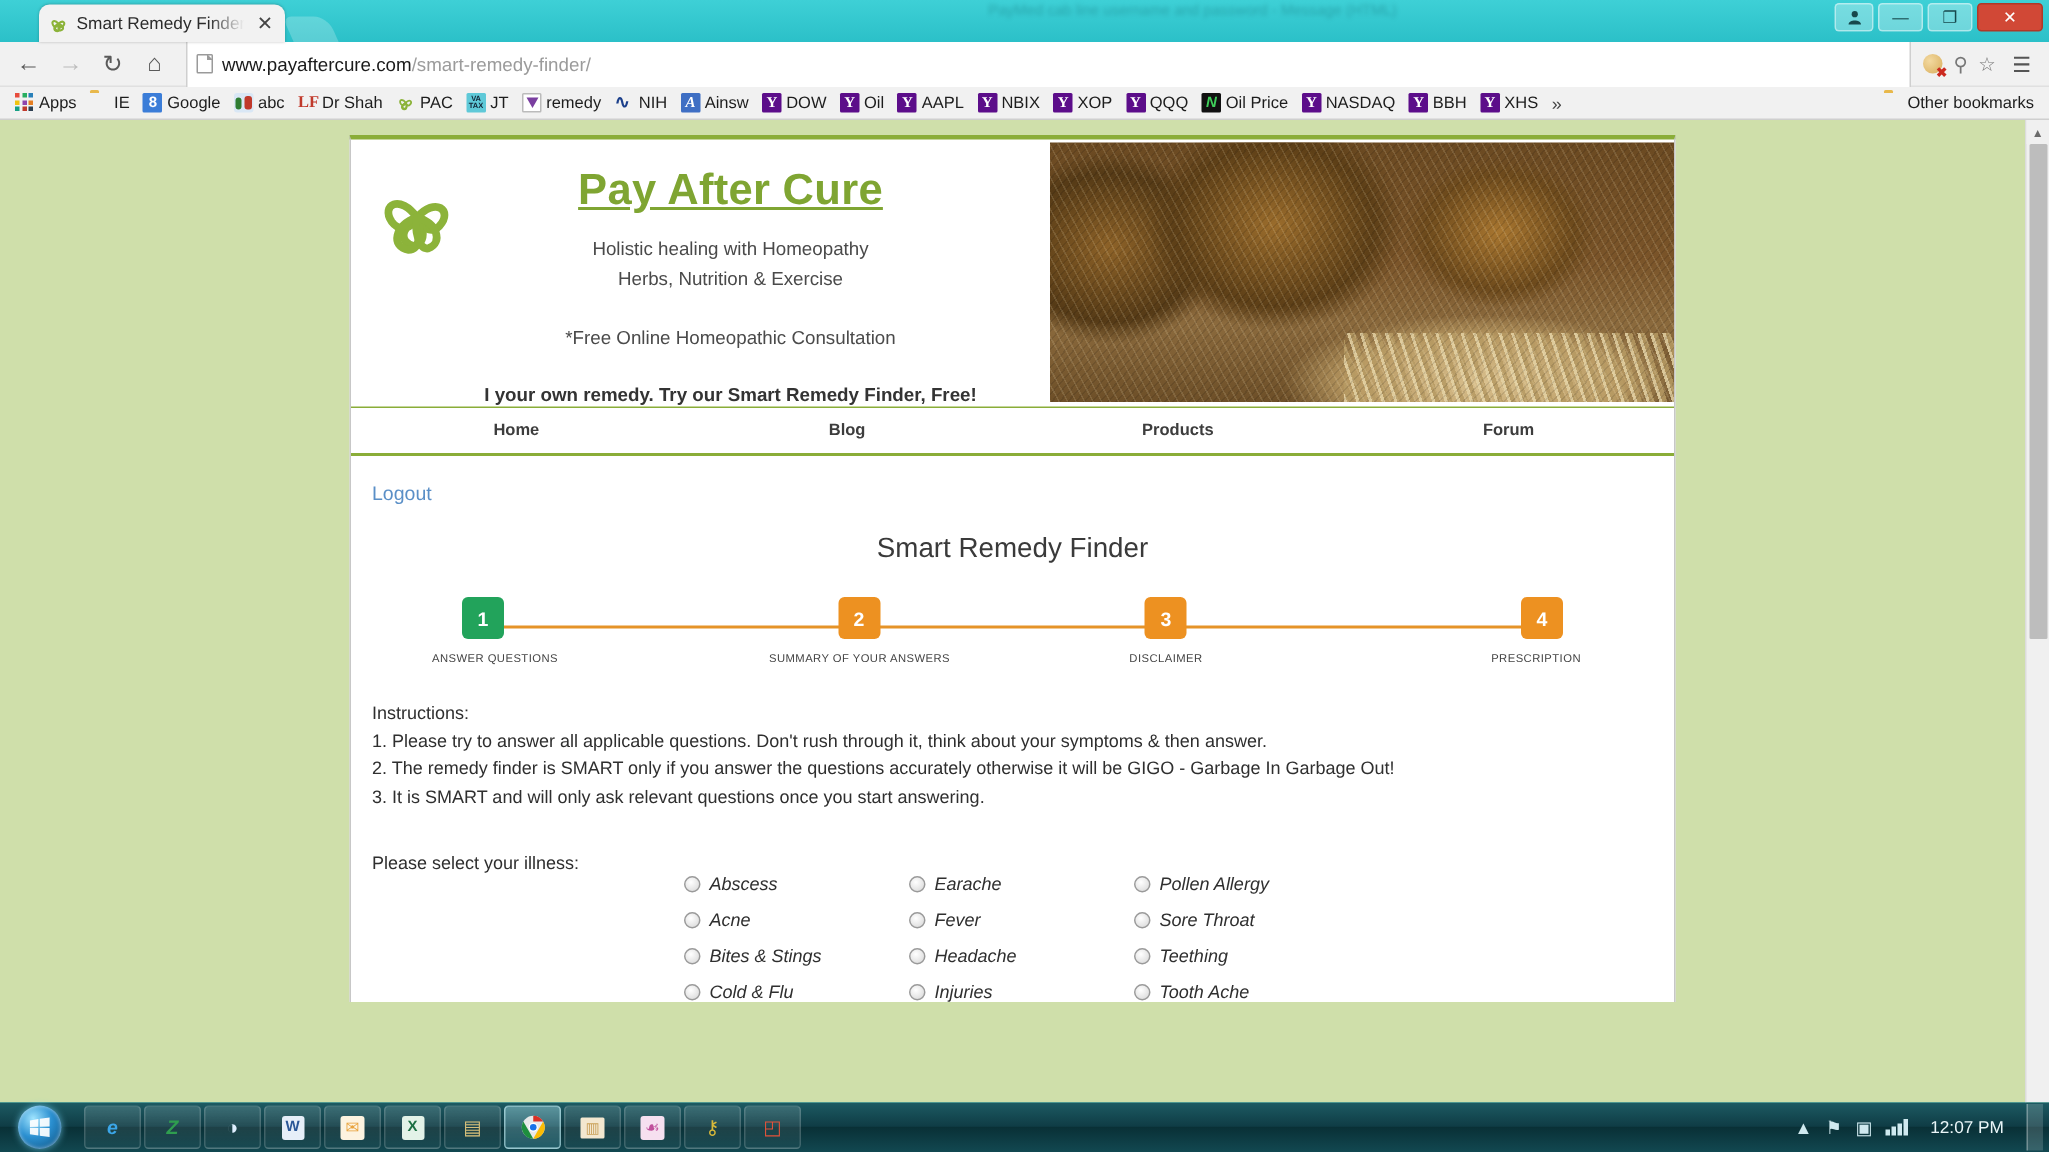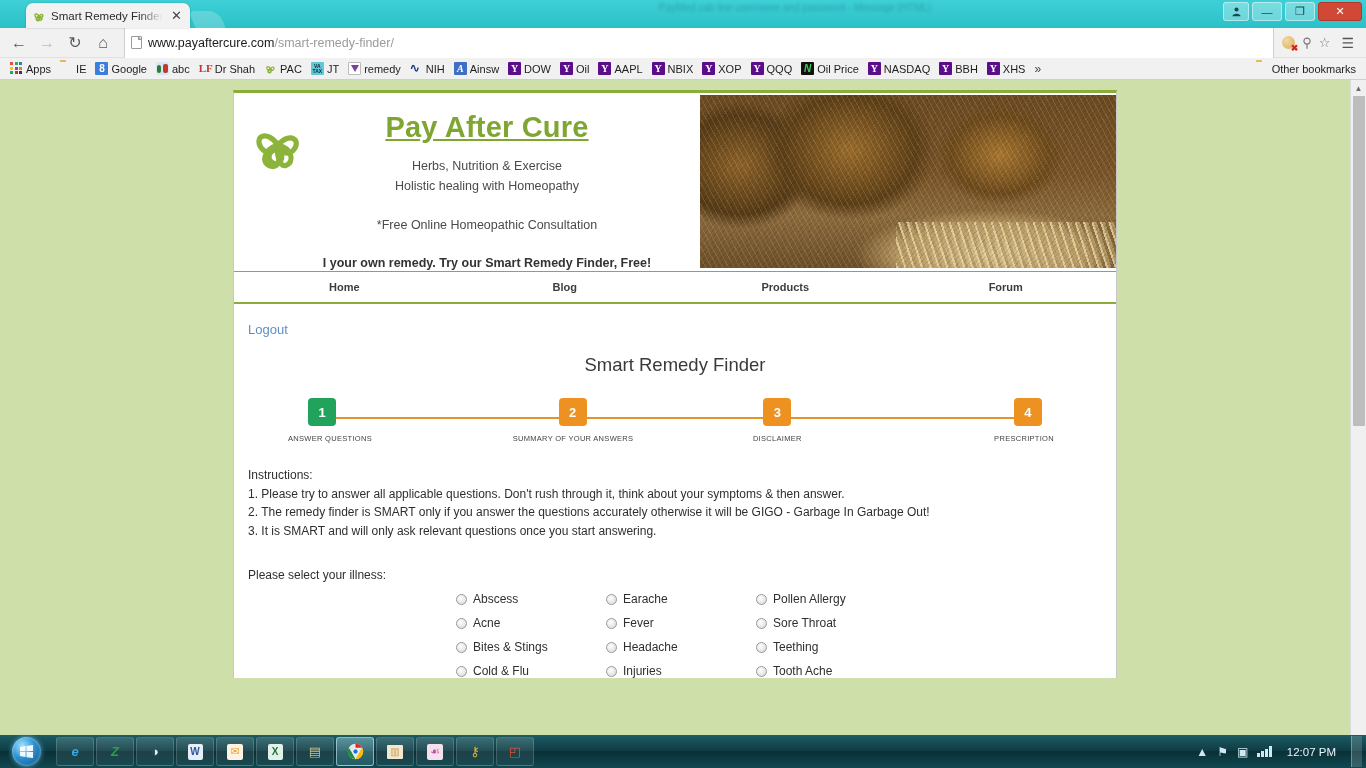--- a/index.html
+++ b/index.html
@@ -199,22 +199,22 @@
   }
   .step-label { font-size: 7.5px; color: #444; margin-top: 8px; letter-spacing: .3px; white-space: nowrap; }
   .step:first-child .step-label { text-align: left; margin-left: -20px; }
   .step:last-child .step-label { text-align: right; margin-right: -12px; }
 
   
   .instructions { margin-top: 6px; font-size: 12px; color: #2f2f2f; line-height: 18.5px; }
   .illness-prompt { margin-top: 28px; font-size: 12px; color: #2f2f2f; }
 
   .illness-grid {
-    margin-top: 10px; margin-left: 208px; display: grid;
-    grid-template-columns: 150px 150px 160px; row-gap: 10px;
+    margin-left: 208px; display: grid;
+    grid-template-columns: 150px 150px 160px; row-gap: 10px; font-style: italic;
   }
   .opt { display: flex; align-items: center; gap: 6px; font-size: 12px; color: #2f2f2f; }
   .radio {
     width: 11px; height: 11px; border-radius: 50%;
     border: 1px solid #9a9a9a;
     background: radial-gradient(circle at 40% 35%, #ffffff 0%, #e2e2e2 70%, #cfcfcf 100%);
     flex: 0 0 11px;
   }
 
   
@@ -445,22 +445,22 @@
                   <path d="M32 32 C20 15, 6 23, 14 35 C20 43, 29 39, 32 32Z"></path>
                   <path d="M32 32 C45 17, 58 27, 48 38 C42 44, 34 39, 32 32Z"></path>
                   <path d="M32 32 C42 46, 32 58, 24 49 C19 43, 27 36, 32 32Z"></path>
                   <path d="M32 32 C16 37, 13 53, 26 55 C35 55, 35 39, 32 32Z"></path>
                   <path d="M32 32 C46 35, 51 50, 40 54 C33 55, 30 40, 32 32Z"></path>
                 </g>
               </svg>
             </span>
             <div class="brand">Pay After Cure</div>
             <div class="tagline">
+              <div>Holistic healing with Homeopathy</div>
               <div>Herbs, Nutrition &amp; Exercise</div>
-              <div>Holistic healing with Homeopathy</div>
             </div>
             <div class="free-line">*Free Online Homeopathic Consultation</div>
             <div style="text-align:center;font-size:12.5px;font-weight:bold;color:#333;margin:24px 0 0 40px;">I your own remedy. Try our Smart Remedy Finder, Free!</div>
           </div>
           <div class="head-img">
             <span class="wheat"></span>
           </div>
         </div>
 
         <div class="site-nav">

